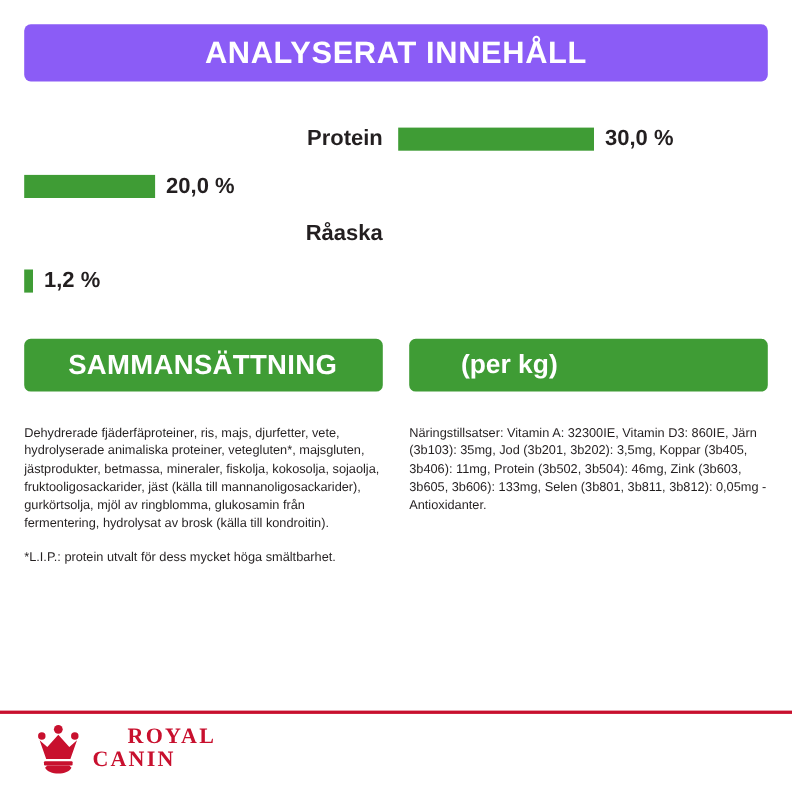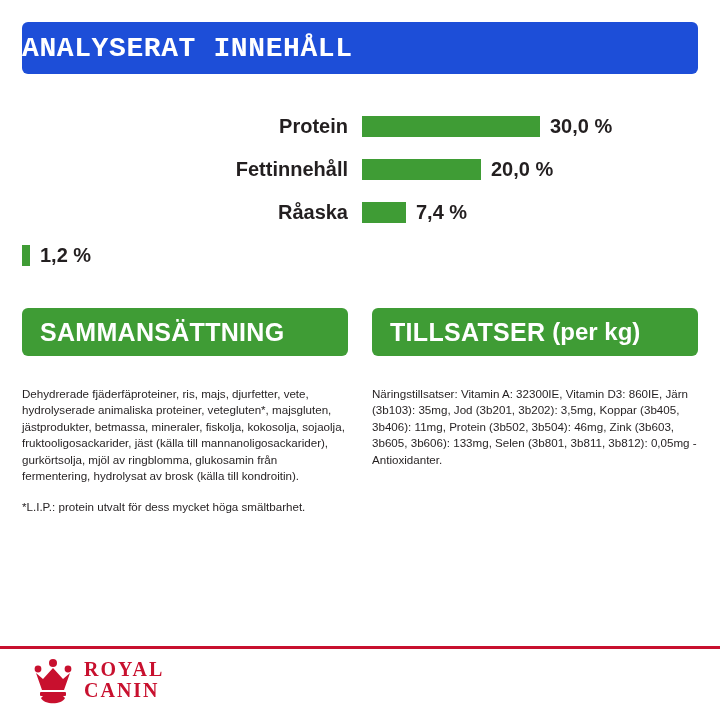--- a/index.html
+++ b/index.html
@@ -19,26 +19,25 @@
     overflow: hidden;
   }
 
   
   .analysis-header {
     position: absolute;
     left: 22px;
     top: 22px;
     width: 676px;
     height: 52px;
-    background: #1d4ed8;
+    background: #8b5cf6;
     border-radius: 6px;
     display: flex;
     align-items: center;
-    justify-content: flex-start;
-    font-family: Liberation Mono, monospace;
+    justify-content: center;
   }
   .analysis-header .title {
     color: #ffffff;
     font-size: 28px;
     font-weight: bold;
     letter-spacing: 0.6px;
   }
 
   
   .chart {
@@ -87,21 +86,21 @@
   }
   .col-left { left: 22px; }
   .col-right { left: 372px; }
 
   .col-header {
     height: 48px;
     background: #3f9c35;
     border-radius: 6px;
     display: flex;
     align-items: center;
-    padding-left: 18px;
+    padding-left: 40px;
   }
   .col-header .h-main {
     color: #ffffff;
     font-size: 25px;
     font-weight: bold;
     letter-spacing: 0.3px;
   }
   .col-header .h-sub {
     color: #ffffff;
     font-size: 24px;
@@ -143,20 +142,21 @@
     flex-direction: column;
     justify-content: center;
     line-height: 1.05;
   }
   .brand-text .l1 {
     color: #c8102e;
     font-size: 20px;
     font-weight: bold;
     letter-spacing: 2px;
     font-family: "Liberation Serif", serif;
+    margin-left: 32px;
   }
   .brand-text .l2 {
     color: #c8102e;
     font-size: 20px;
     font-weight: bold;
     letter-spacing: 2px;
     font-family: "Liberation Serif", serif;
   }
 </style>
 </head>
@@ -172,33 +172,28 @@
 
     <div class="chart-row">
       <div class="chart-label">Protein</div>
       <div class="chart-bar-wrap">
         <div class="chart-bar" style="width:178px"></div>
         <div class="chart-value">30,0 %</div>
       </div>
     </div>
 
     <div class="chart-row">
-      <div class="chart-label">Fettinnehåll</div>
       <div class="chart-bar-wrap">
         <div class="chart-bar" style="width:119px"></div>
         <div class="chart-value">20,0 %</div>
       </div>
     </div>
 
     <div class="chart-row">
       <div class="chart-label">Råaska</div>
-      <div class="chart-bar-wrap">
-        <div class="chart-bar" style="width:44px"></div>
-        <div class="chart-value">7,4 %</div>
-      </div>
     </div>
 
     <div class="chart-row">
       <div class="chart-bar-wrap">
         <div class="chart-bar" style="width:8px"></div>
         <div class="chart-value">1,2 %</div>
       </div>
     </div>
 
   </div>
@@ -208,21 +203,20 @@
       <span class="h-main">SAMMANSÄTTNING</span>
     </div>
     <div class="col-body">
       <p>Dehydrerade fjäderfäproteiner, ris, majs, djurfetter, vete, hydrolyserade animaliska proteiner, vetegluten*, majsgluten, jästprodukter, betmassa, mineraler, fiskolja, kokosolja, sojaolja, fruktooligosackarider, jäst (källa till mannanoligosackarider), gurkörtsolja, mjöl av ringblomma, glukosamin från fermentering, hydrolysat av brosk (källa till kondroitin).</p>
       <p>*L.I.P.: protein utvalt för dess mycket höga smältbarhet.</p>
     </div>
   </div>
 
   <div class="col col-right">
     <div class="col-header">
-      <span class="h-main">TILLSATSER</span>
       <span class="h-sub">(per kg)</span>
     </div>
     <div class="col-body">
       <p>Näringstillsatser: Vitamin A: 32300IE, Vitamin D3: 860IE, Järn (3b103): 35mg, Jod (3b201, 3b202): 3,5mg, Koppar (3b405, 3b406): 11mg, Protein (3b502, 3b504): 46mg, Zink (3b603, 3b605, 3b606): 133mg, Selen (3b801, 3b811, 3b812): 0,05mg - Antioxidanter.</p>
     </div>
   </div>
 
   <div class="footer-rule"></div>
   <div class="brand">
     <svg class="brand-crest" viewBox="0 0 46 52" aria-hidden="true">

